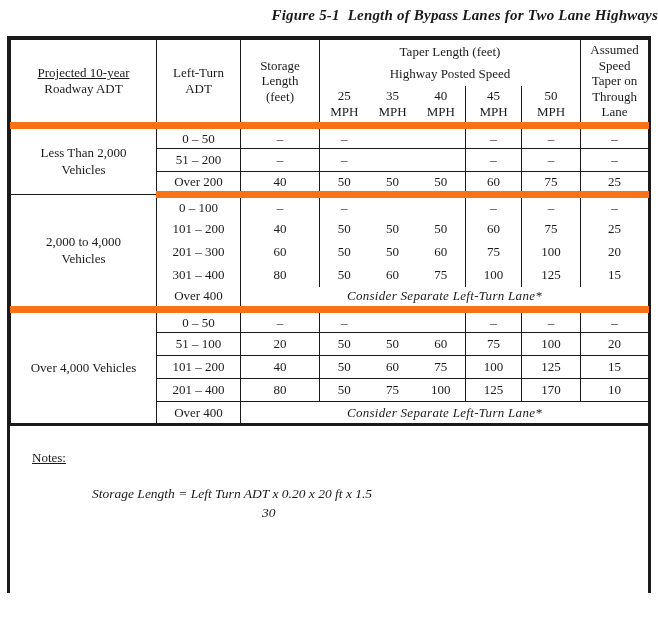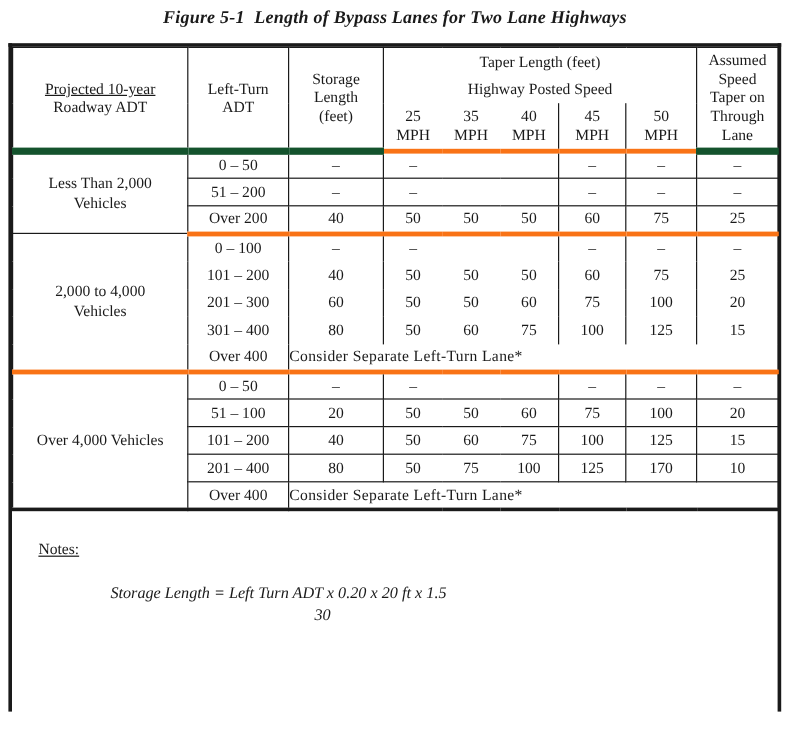--- a/index.html
+++ b/index.html
@@ -4,21 +4,21 @@
 <style>
   * { box-sizing: border-box; }
   html,body { margin:0; padding:0; }
   body {
     width:658px; height:628px; position:relative;
     background:#ffffff; color:#1a1a1a;
     font-family:"Liberation Serif", serif;
   }
   .fig-title {
     position:absolute; top:7px; left:0; width:658px;
-    text-align:center; font-size:15px; font-weight:bold; font-style:italic;
+    text-align:right; font-size:15px; font-weight:bold; font-style:italic;
     white-space:pre; letter-spacing:0.2px;
   }
   .outer {
     position:absolute; top:36px; left:7px; width:644px; height:557px;
     border:3px solid #1a1a1a; border-bottom:none;
     background:#fff;
   }
   table.main {
     border-collapse:collapse; table-layout:fixed; width:638px;
     font-size:13px; border-bottom:3px solid #1a1a1a;
@@ -38,23 +38,23 @@
   .noR { border-right:none; }
   .noL { border-left:none; }
   
   .hdr-span { border-bottom:6px solid #14532d; }
   .taper-head { border-bottom:none; }
   tr.h2row th { border-top:none; border-bottom:2px solid #1a1a1a; }
   
   tr.nohl td { border-top:none; border-bottom:none; }
   tr.nohl td.seclabel { border-top:none; }
   
-  tr.secstart td { border-top:4px solid #f97316; }
+  tr.secstart td { border-top:7px solid #f97316; }
   .seclabel { line-height:1.25; }
-  .merged { text-align:left; letter-spacing:0.3px; }
+  .merged { text-align:center; letter-spacing:0.3px;font-style:italic; }
   .notes {
     font-size:13px; line-height:20px; padding:6px 3px 0 6px;
   }
   .notes p { margin:16px;text-decoration:underline; }
   .strike { text-decoration:line-through; }
   .formula {
     margin:14px 0 0 76px; font-style:italic; font-size:13.5px; line-height:19px;
   }
   .formula .den { margin-left:170px; width:40px; }
 </style>

